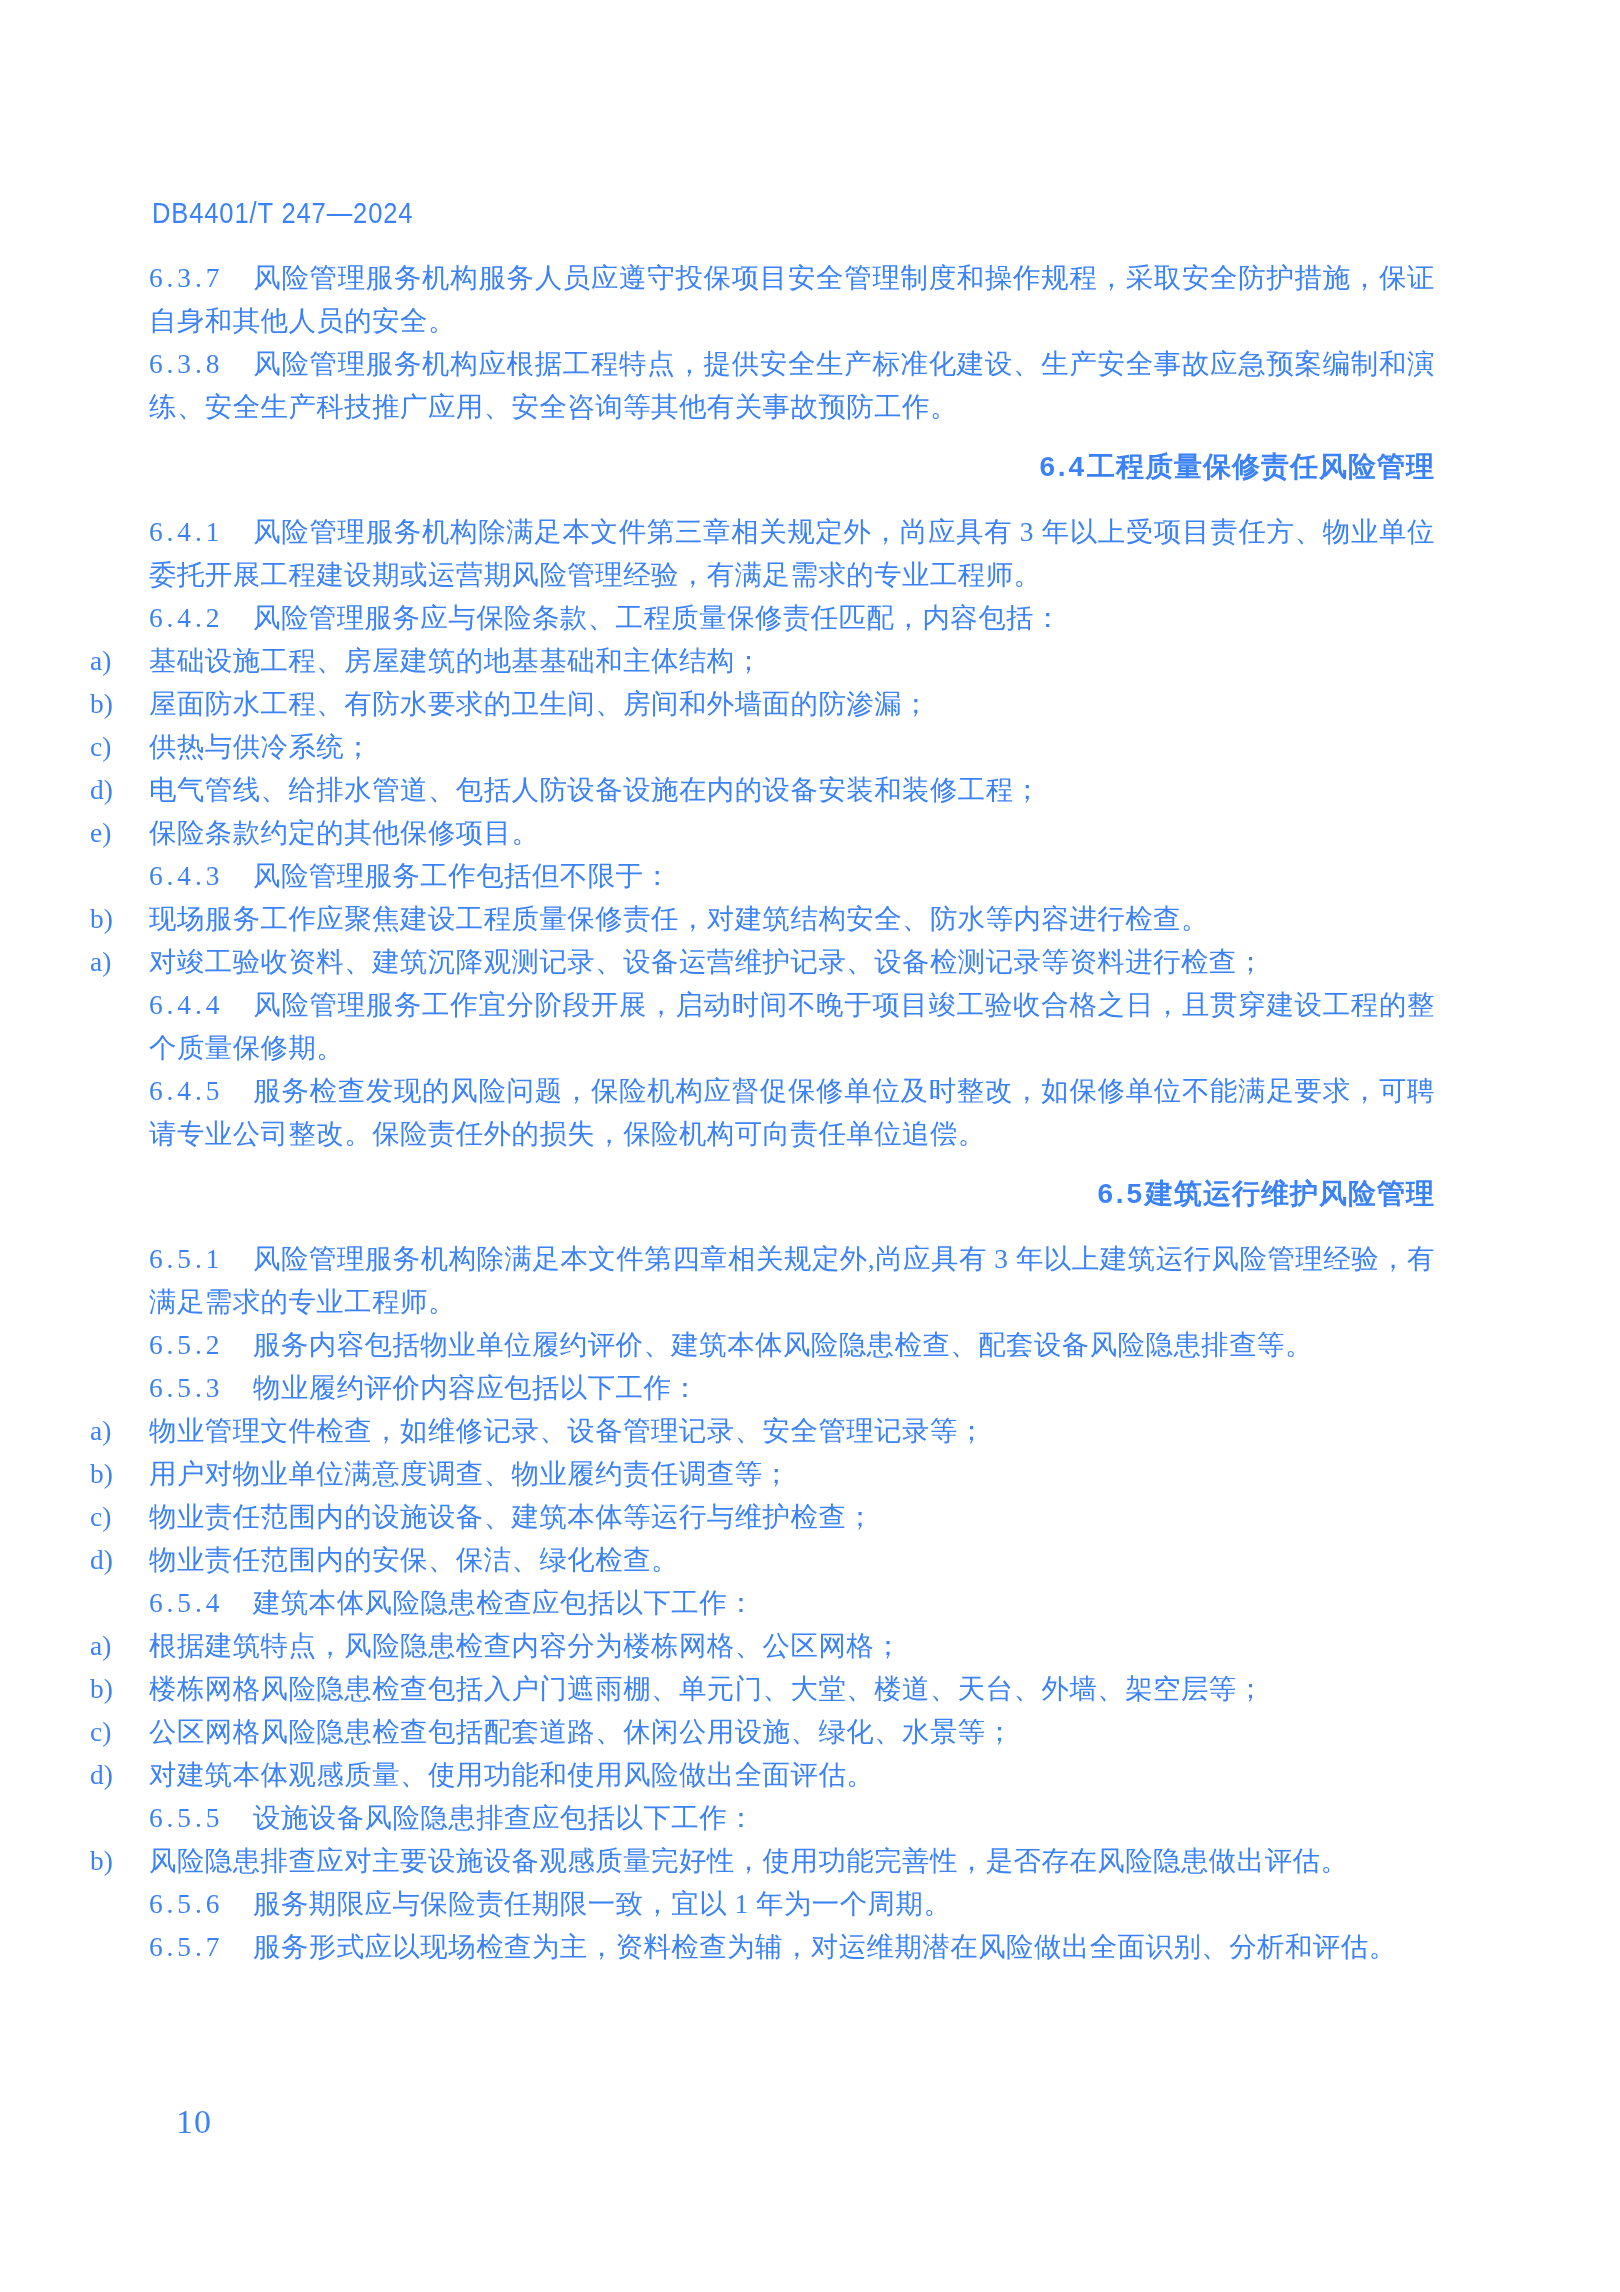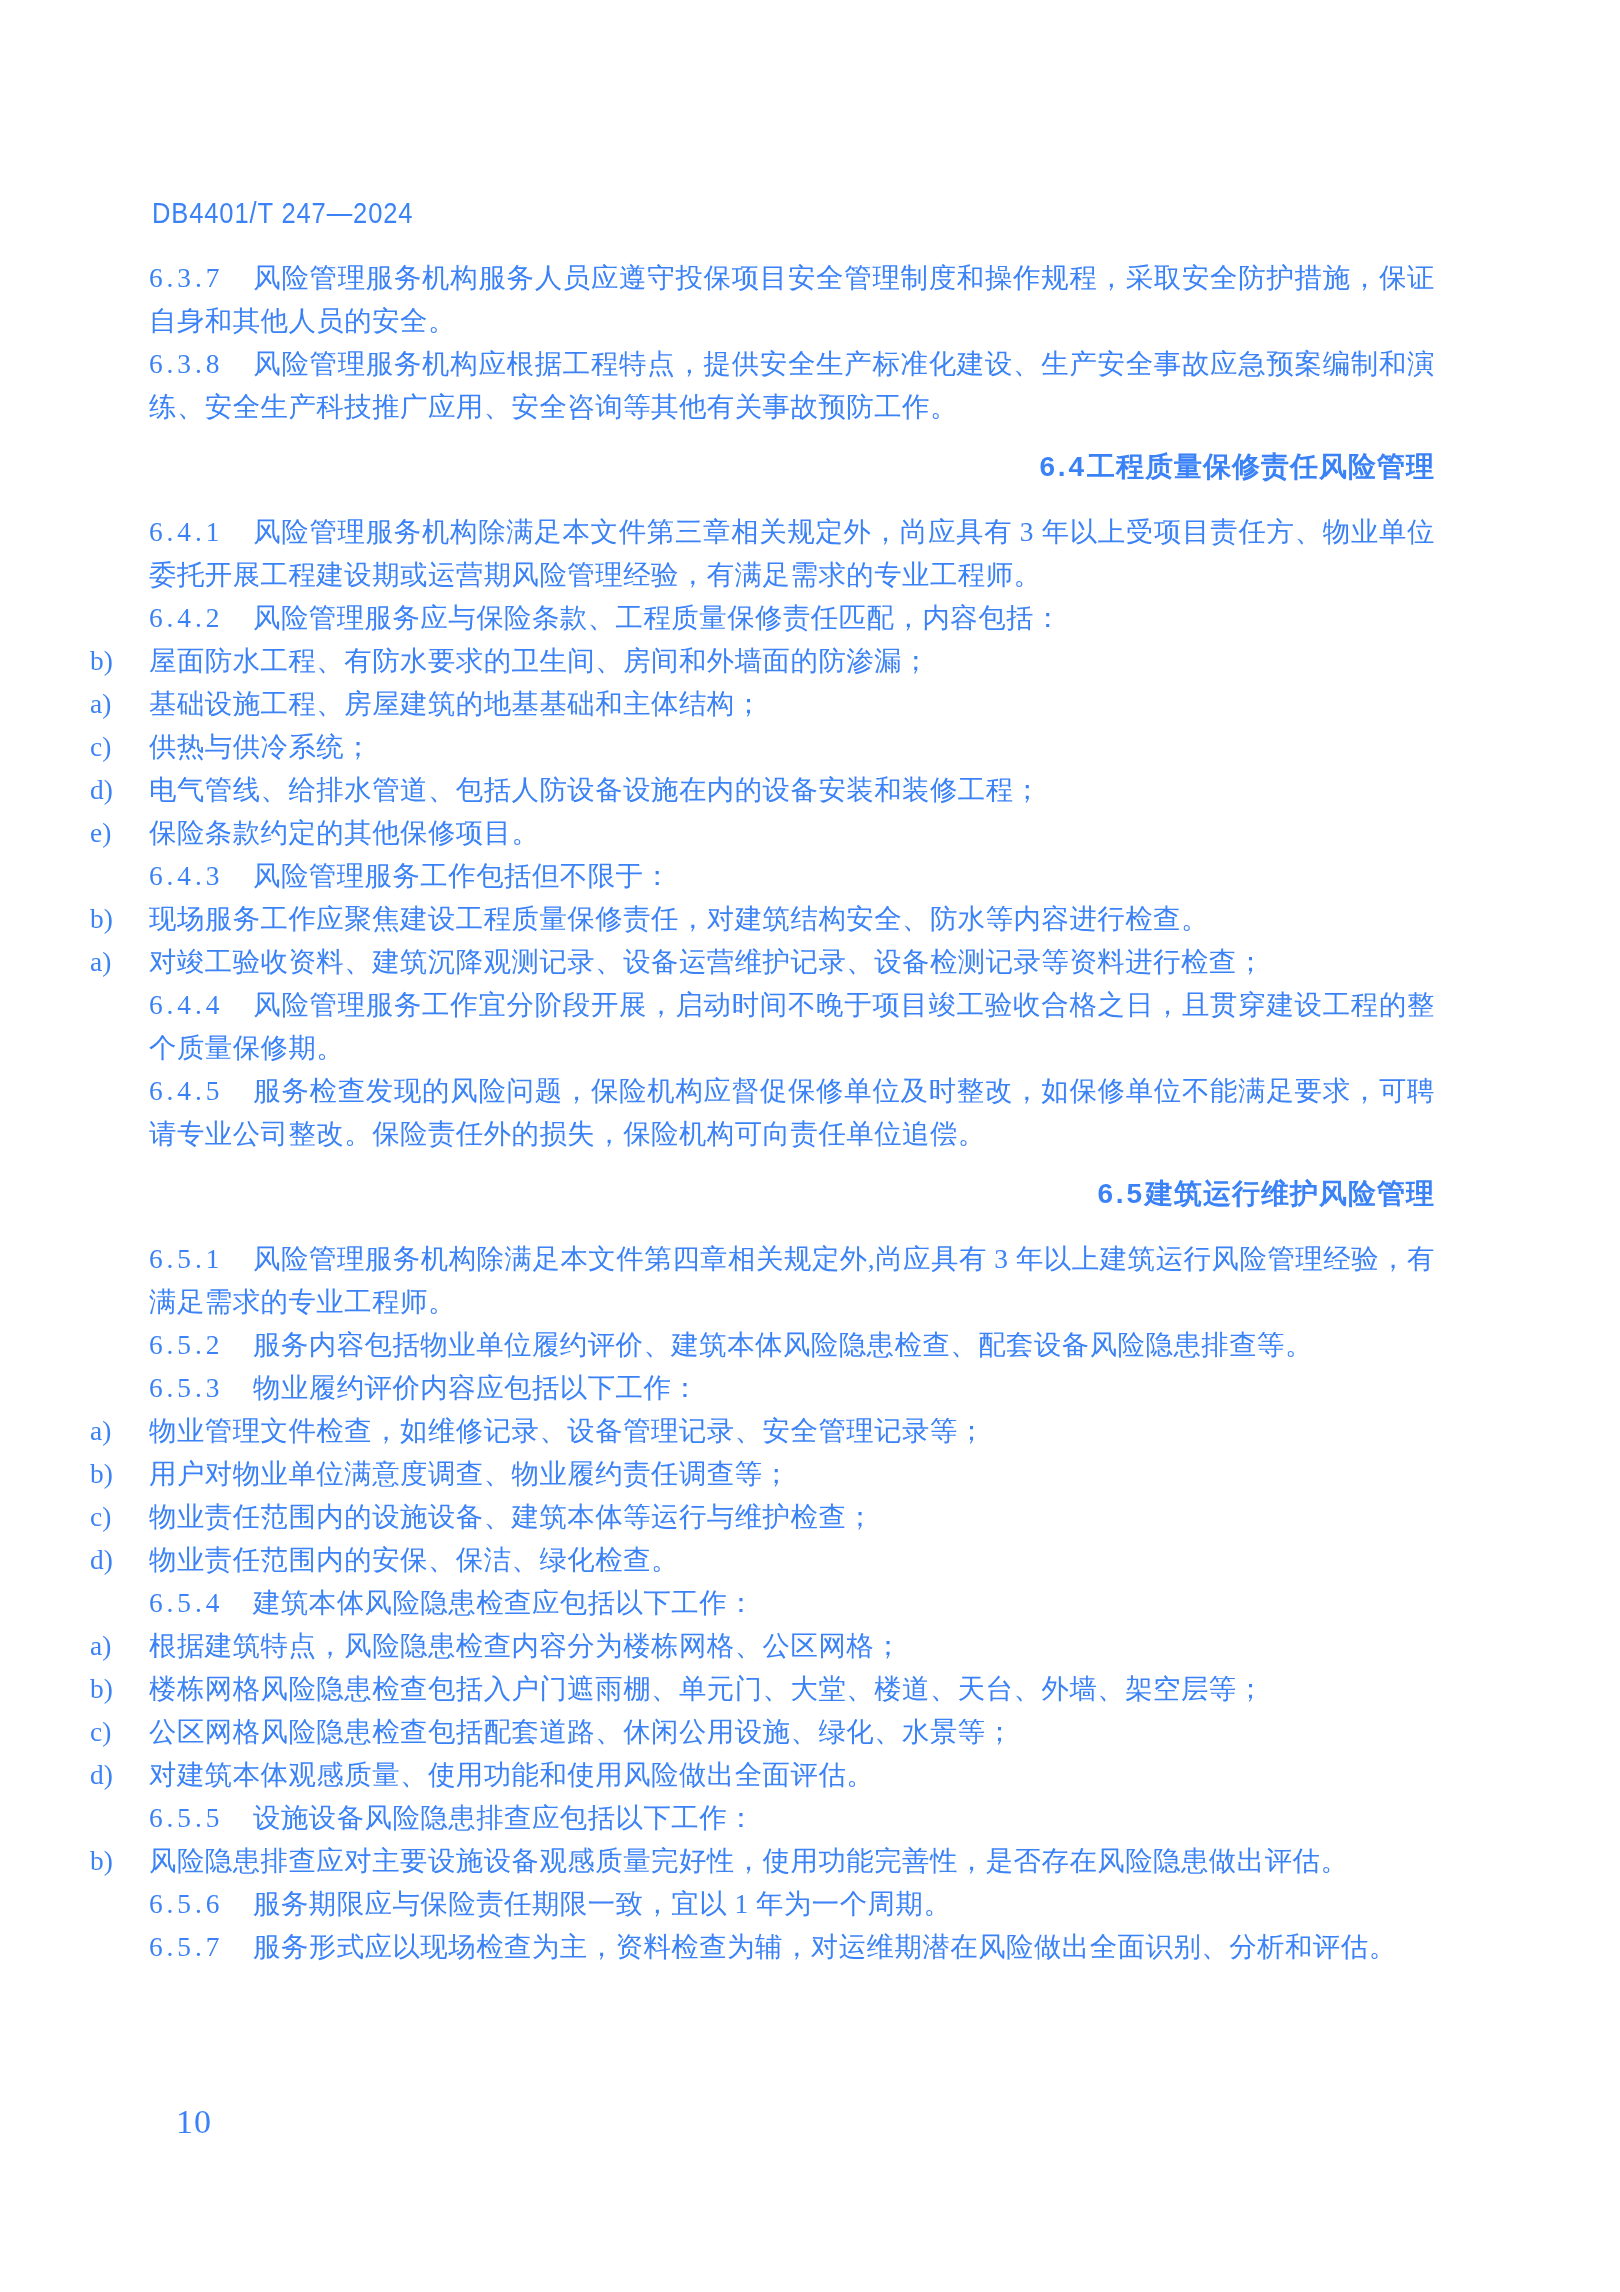--- a/index.html
+++ b/index.html
@@ -77,22 +77,22 @@
     <p class="clause"><span class="num">6.3.7</span><span class="txt">风险管理服务机构服务人员应遵守投保项目安全管理制度和操作规程，采取安全防护措施，保证自身和其他人员的安全。</span></p>
 
     <p class="clause"><span class="num">6.3.8</span><span class="txt">风险管理服务机构应根据工程特点，提供安全生产标准化建设、生产安全事故应急预案编制和演练、安全生产科技推广应用、安全咨询等其他有关事故预防工作。</span></p>
 
     <p class="heading"><span class="hnum">6.4</span><span>工程质量保修责任风险管理</span></p>
 
     <p class="clause"><span class="num">6.4.1</span><span class="txt">风险管理服务机构除满足本文件第三章相关规定外，尚应具有 3 年以上受项目责任方、物业单位委托开展工程建设期或运营期风险管理经验，有满足需求的专业工程师。</span></p>
 
     <p class="clause"><span class="num">6.4.2</span><span class="txt">风险管理服务应与保险条款、工程质量保修责任匹配，内容包括：</span></p>
 
+    <p class="li"><span class="label">a)</span><span class="txt">基础设施工程、房屋建筑的地基基础和主体结构；</span></p>
     <p class="li"><span class="label">b)</span><span class="txt">屋面防水工程、有防水要求的卫生间、房间和外墙面的防渗漏；</span></p>
-    <p class="li"><span class="label">a)</span><span class="txt">基础设施工程、房屋建筑的地基基础和主体结构；</span></p>
     <p class="li"><span class="label">c)</span><span class="txt">供热与供冷系统；</span></p>
     <p class="li"><span class="label">d)</span><span class="txt">电气管线、给排水管道、包括人防设备设施在内的设备安装和装修工程；</span></p>
     <p class="li"><span class="label">e)</span><span class="txt">保险条款约定的其他保修项目。</span></p>
 
     <p class="clause"><span class="num">6.4.3</span><span class="txt">风险管理服务工作包括但不限于：</span></p>
 
     <p class="li"><span class="label">b)</span><span class="txt">现场服务工作应聚焦建设工程质量保修责任，对建筑结构安全、防水等内容进行检查。</span></p>
     <p class="li"><span class="label">a)</span><span class="txt">对竣工验收资料、建筑沉降观测记录、设备运营维护记录、设备检测记录等资料进行检查；</span></p>
 
     <p class="clause"><span class="num">6.4.4</span><span class="txt">风险管理服务工作宜分阶段开展，启动时间不晚于项目竣工验收合格之日，且贯穿建设工程的整个质量保修期。</span></p>

